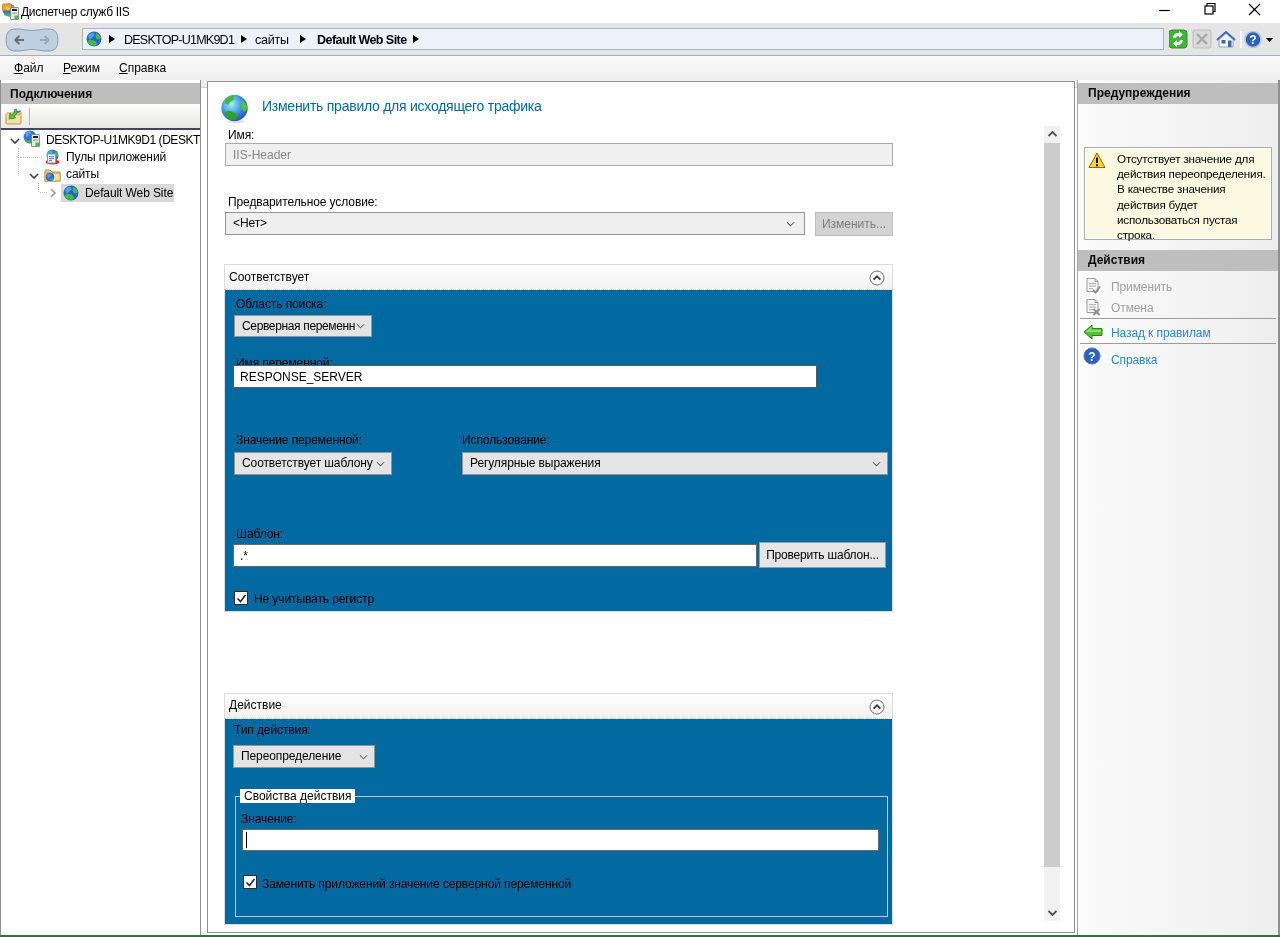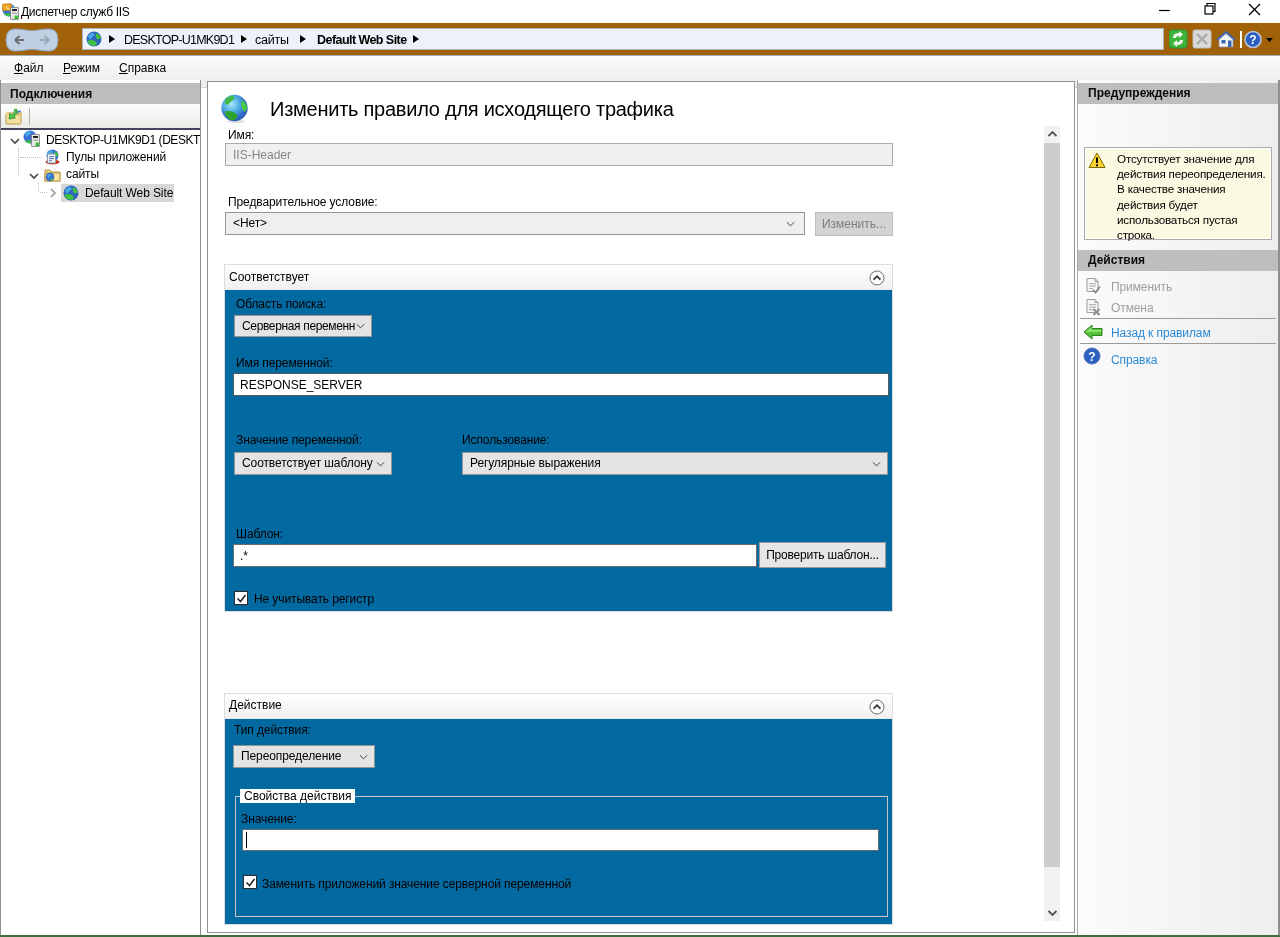--- a/index.html
+++ b/index.html
@@ -8,21 +8,21 @@
 #win { position:absolute; left:0; top:0; width:1280px; height:937px; background:#fff; }
 .abs { position:absolute; }
 .lbl { position:absolute; font-size:12px; color:#000; white-space:nowrap; letter-spacing:-0.1px; }
 
 
 #titlebar { position:absolute; left:0; top:0; width:1280px; height:23px; background:#ffffff; }
 #titletxt { position:absolute; left:21px; top:5px; font-size:12px; color:#000; }
 
 
 #addrband { position:absolute; left:0; top:23px; width:1280px; height:33px;
-  background:#a16207; border-bottom:1px solid #a0b0c3; }
+  background:#e5e5e5; border-bottom:1px solid #a0b0c3; }
 #crumbbox { position:absolute; left:82px; top:5px; width:1082px; height:22px;
   background:#edf2fa; border:1px solid #aab4c2; }
 .crumbtxt { position:absolute; top:4px; font-size:12.5px; color:#000; white-space:nowrap; letter-spacing:-0.2px; }
 .tri { position:absolute; width:0; height:0; border-left:6px solid #000;
   border-top:4.5px solid transparent; border-bottom:4.5px solid transparent; }
 
 
 #menubar { position:absolute; left:0; top:56px; width:1280px; height:32px;
   background:linear-gradient(#fafafa,#ececec); border-bottom:1px solid #d4d4d4; }
 .menuitem { position:absolute; top:5px; font-size:12px; color:#000; }
@@ -226,21 +226,21 @@
       <stop offset="0.75" stop-color="#3068c8"></stop>
             <stop offset="1" stop-color="#2a54a8"></stop>
     </radialGradient>
         </defs>
     <ellipse cx="16" cy="27.5" rx="9" ry="1.6" fill="#000" opacity="0.12"></ellipse>
     <circle cx="14.5" cy="14" r="13.2" fill="url(#gg)"></circle>
     <path d="M6 4.5 Q9 1.8 13 1.5 L14.5 5 Q10 7.5 8 11 L4.5 9 Q5 6.5 6 4.5Z" fill="#42b83e"></path>
     <path d="M22 6 Q26.5 9 27.3 14 L25 18 Q22.5 17 21.5 13 Q21 9 22 6Z" fill="#49c841"></path>
     <path d="M4.5 18 Q9 16 14 18.5 Q18.5 20.5 17 24 Q13 27.5 9.5 25.5 Q6 23 4.5 18Z" fill="#2ea32c"></path>
   </svg>
-  <div class="abs" style="left:62px;top:16px;font-size:20px;color:#000000;letter-spacing:-0.25px">Изменить правило для исходящего трафика</div>
+  <div class="abs" style="left:54px;top:16px;font-size:14px;color:#0369a1;letter-spacing:-0.25px">Изменить правило для исходящего трафика</div>
 
   <div class="lbl" style="left:20px;top:46px">Имя:</div>
   <div class="tbox" style="left:17px;top:61px;width:668px;height:23px;background:#f0f0f0;border:1px solid #ababab">
     <span style="position:absolute;left:7px;top:4px;color:#868686">IIS-Header</span>
   </div>
 
   <div class="lbl" style="left:20px;top:113px">Предварительное условие:</div>
   <div class="combo" style="left:17px;top:130px;width:580px;height:23px;background:#efefef">
     <span class="ct">&lt;Нет&gt;</span>
     <svg class="chev" style="left:560px;top:7px" width="10" height="9" viewBox="0 0 10 9">
@@ -260,21 +260,21 @@
           <path d="M4.6 9.6 L8 6.2 L11.4 9.6" fill="none" stroke="#333" stroke-width="1.8"></path>
         </svg>
     <div class="lbl" style="left:11px;top:32px">Область поиска:</div>
     <div class="combo" style="left:9px;top:50px;width:138px;height:22px">
       <span class="ct" style="letter-spacing:-0.35px">Серверная переменн</span>
       <svg class="chev" style="left:121px;top:6px" width="10" height="9" viewBox="0 0 10 9">
             <path d="M1 2 l4 4 4 -4" fill="none" stroke="#3c3c3c" stroke-width="1.1"></path>
           </svg>
     </div>
     <div class="lbl" style="left:11px;top:91px">Имя переменной:</div>
-    <div class="tbox" style="left:8px;top:108px;width:656px;height:23px;border:1px solid #5a5a5a">
+    <div class="tbox" style="left:8px;top:100px;width:584px;height:23px;border:1px solid #5a5a5a">
       <span style="position:absolute;left:6px;top:4px">RESPONSE_SERVER</span>
     </div>
     <div class="lbl" style="left:11px;top:168px">Значение переменной:</div>
     <div class="lbl" style="left:237px;top:168px">Использование:</div>
     <div class="combo" style="left:9px;top:187px;width:158px;height:23px">
       <span class="ct">Соответствует шаблону</span>
       <svg class="chev" style="left:141px;top:7px" width="10" height="9" viewBox="0 0 10 9">
             <path d="M1 2 l4 4 4 -4" fill="none" stroke="#3c3c3c" stroke-width="1.1"></path>
           </svg>
     </div>

